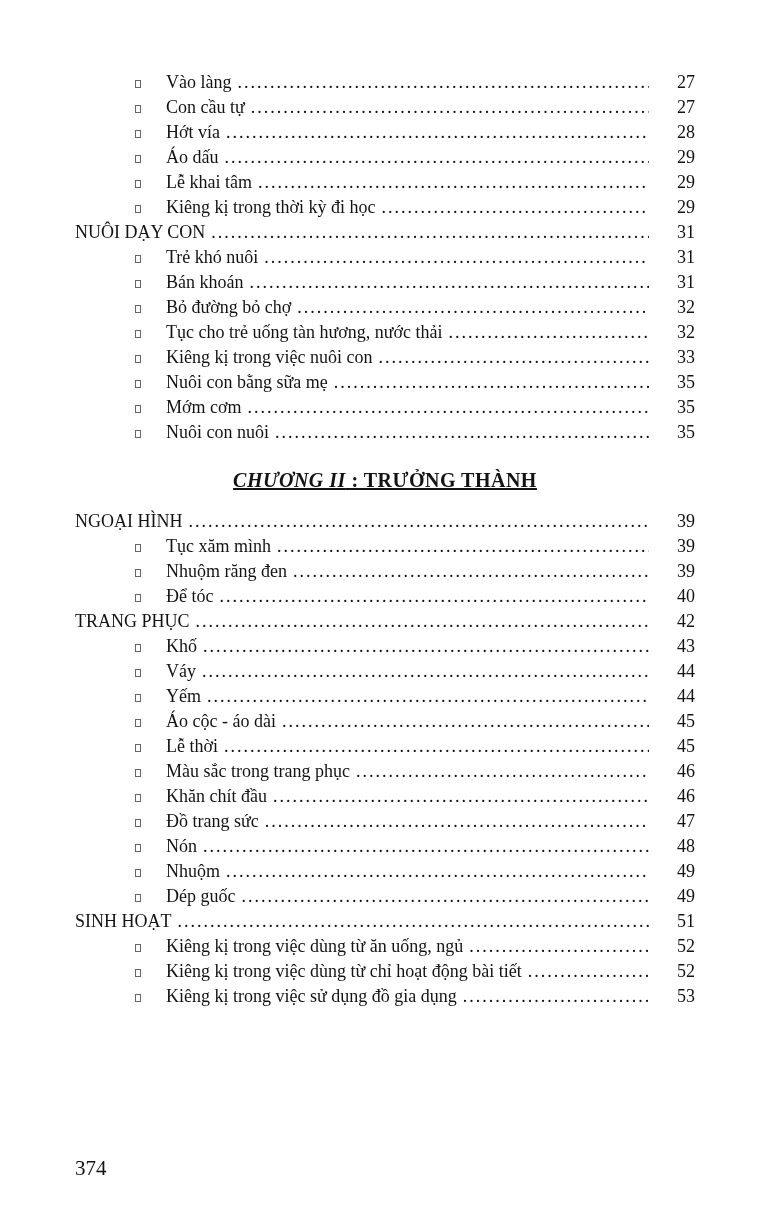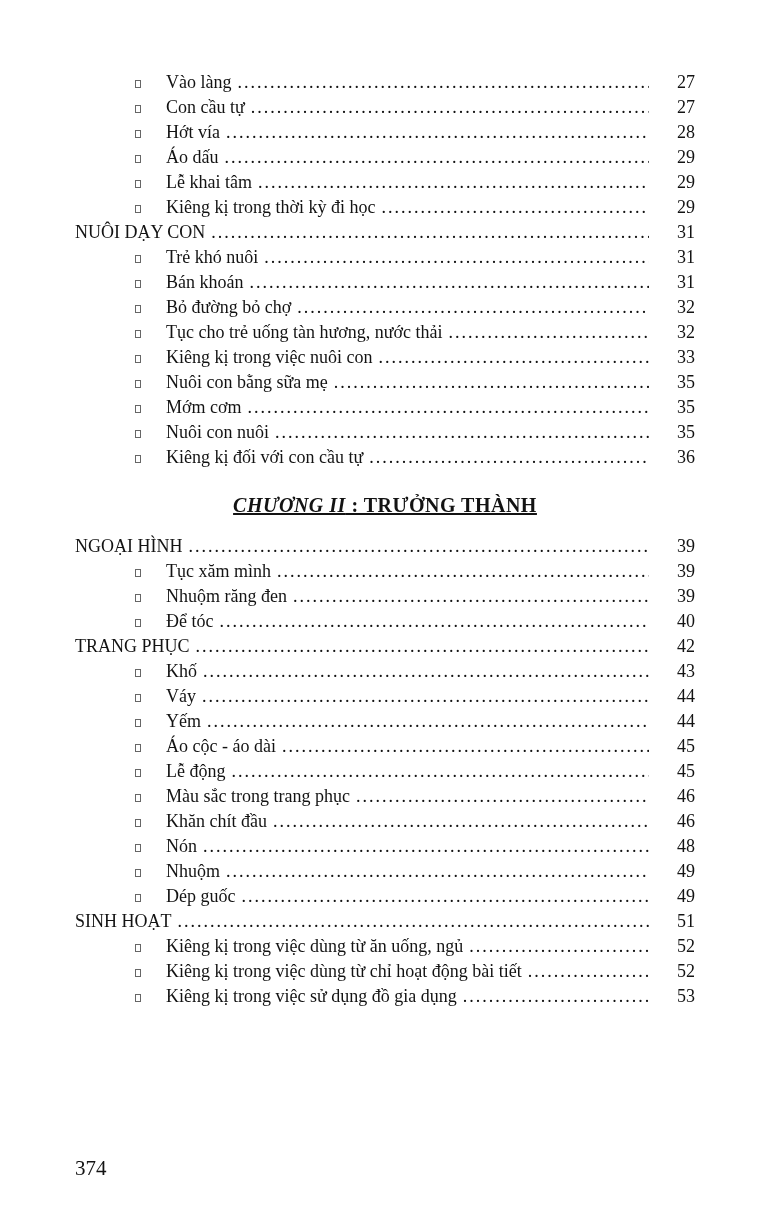--- a/index.html
+++ b/index.html
@@ -154,26 +154,20 @@
         <span class="label">Mớm cơm</span>
         <span class="leader"></span>
         <span class="pagenum">35</span>
       </div>
       <div class="row sub">
         <span class="bullet"></span>
         <span class="label">Nuôi con nuôi</span>
         <span class="leader"></span>
         <span class="pagenum">35</span>
       </div>
-      <div class="row sub">
-        <span class="bullet"></span>
-        <span class="label">Kiêng kị đối với con cầu tự</span>
-        <span class="leader"></span>
-        <span class="pagenum">36</span>
-      </div>
       <div class="chapter"><span class="ch-italic">CHƯƠNG II</span><span class="ch-rest"> : TRƯỞNG THÀNH</span></div>
       <div class="row top">
         <span class="label">NGOẠI HÌNH</span>
         <span class="leader"></span>
         <span class="pagenum">39</span>
       </div>
       <div class="row sub">
         <span class="bullet"></span>
         <span class="label">Tục xăm mình</span>
         <span class="leader"></span>
@@ -215,35 +209,41 @@
         <span class="pagenum">44</span>
       </div>
       <div class="row sub">
         <span class="bullet"></span>
         <span class="label">Áo cộc - áo dài</span>
         <span class="leader"></span>
         <span class="pagenum">45</span>
       </div>
       <div class="row sub">
         <span class="bullet"></span>
-        <span class="label">Lễ động</span>
+        <span class="label">Lễ thời</span>
         <span class="leader"></span>
         <span class="pagenum">45</span>
       </div>
       <div class="row sub">
         <span class="bullet"></span>
         <span class="label">Màu sắc trong trang phục</span>
         <span class="leader"></span>
         <span class="pagenum">46</span>
       </div>
       <div class="row sub">
         <span class="bullet"></span>
         <span class="label">Khăn chít đầu</span>
         <span class="leader"></span>
         <span class="pagenum">46</span>
+      </div>
+      <div class="row sub">
+        <span class="bullet"></span>
+        <span class="label">Đồ trang sức</span>
+        <span class="leader"></span>
+        <span class="pagenum">47</span>
       </div>
       <div class="row sub">
         <span class="bullet"></span>
         <span class="label">Nón</span>
         <span class="leader"></span>
         <span class="pagenum">48</span>
       </div>
       <div class="row sub">
         <span class="bullet"></span>
         <span class="label">Nhuộm</span>

